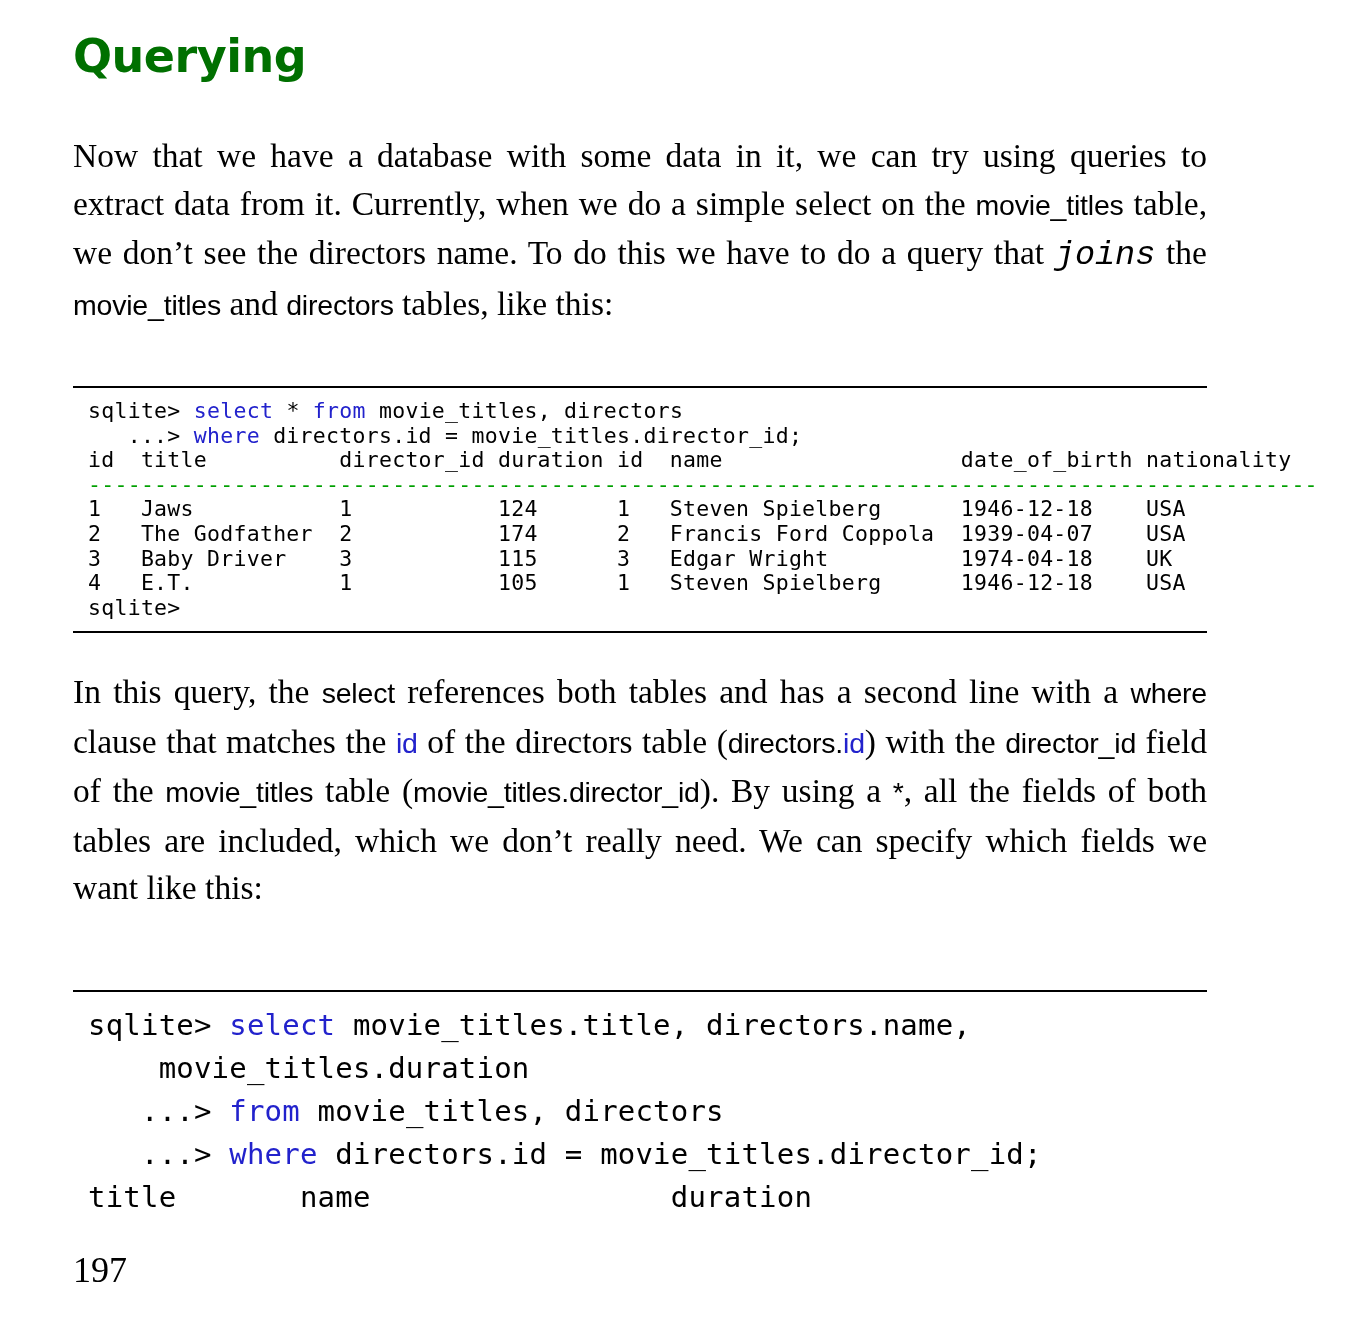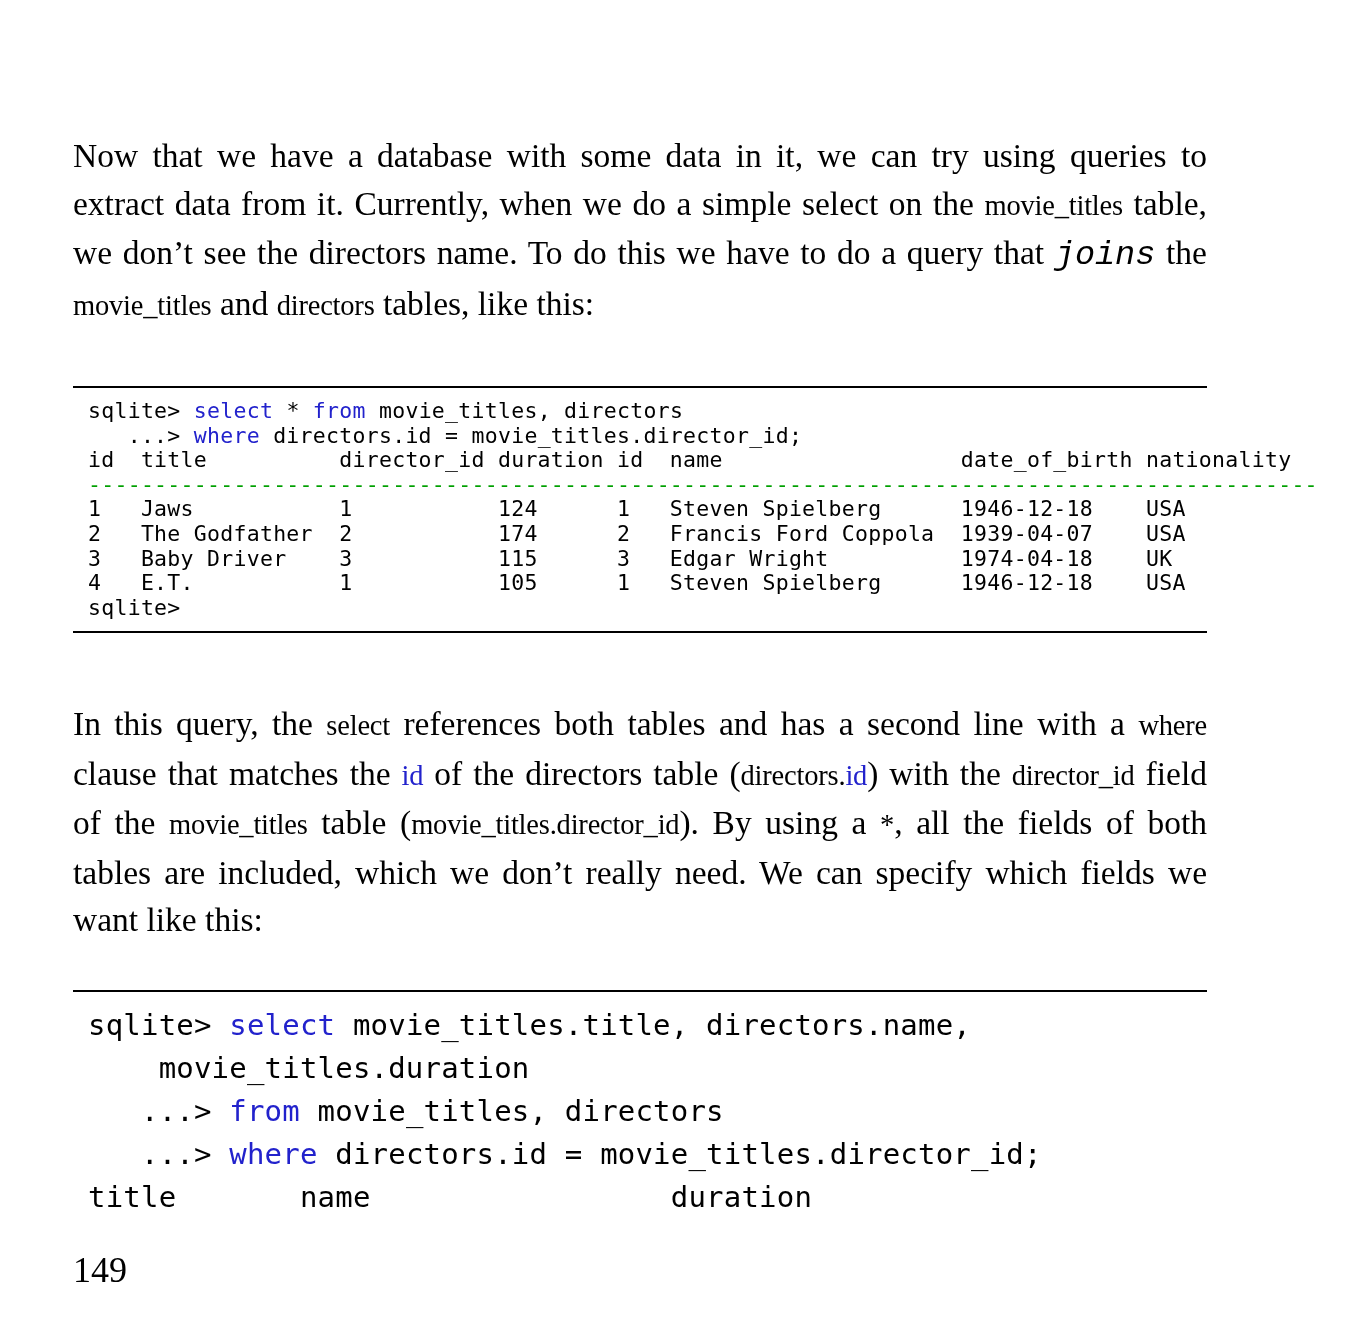--- a/index.html
+++ b/index.html
@@ -44,24 +44,24 @@
     position: absolute;
     left: 73px;
     width: 1134px;
     font-size: 33.5px;
     line-height: 47.5px;
     text-align: justify;
     text-justify: inter-word;
     color: #000000;
   }
   .para.p1 { top: 132px; }
-  .para.p2 { top: 700px; }
+  .para.p2 { top: 668px; }
 
   .para .mono {
-    font-family: Liberation Serif, serif;
+    font-family: Liberation Sans, sans-serif;
     font-size: 28.5px;
     letter-spacing: -0.2px;
   }
   .para .mono.kw { color: #2222cc; }
   .para .it { font-style: italic; font-family: Liberation Mono, monospace; }
   .rule {
     position: absolute;
     left: 73px;
     width: 1134px;
     height: 2px;
@@ -101,20 +101,21 @@
     font-size: 36px;
     line-height: 44px;
     color: #000000;
   }
 </style>
 </head>
 <body>
 
 <div class="page">
 
+  <div class="chapter-title">Querying</div>
 
   <div class="para p1"><span>Now that we have a database with some data in it, we can try using queries to extract data from it.  Currently, when we do a simple select on the </span><span class="mono">movie_titles</span><span> table, we don’t see the directors name. To do this we have to do a query that </span><span class="it">joins</span><span> the </span><span class="mono">movie_titles</span><span> and </span><span class="mono">directors</span><span> tables, like this:</span></div>
 
   <div class="rule" style="top:386px;"></div>
 
   <div class="code cb1"><span>sqlite&gt; </span><span class="kw">select</span><span> * </span><span class="kw">from</span><span> movie_titles, directors</span>
 <span>   ...&gt; </span><span class="kw">where</span><span> directors.id = movie_titles.director_id;</span>
 <span>id  title          director_id duration id  name                  date_of_birth nationality</span>
 <span class="sep">---------------------------------------------------------------------------------------------</span>
 <span>1   Jaws           1           124      1   Steven Spielberg      1946-12-18    USA</span>
@@ -128,15 +129,15 @@
   <div class="para p2"><span>In this query, the </span><span class="mono">select</span><span> references both tables and has a second line with a </span><span class="mono">where</span><span> clause that matches the </span><span class="mono kw">id</span><span> of the directors table (</span><span class="mono">directors.</span><span class="mono kw">id</span><span>) with the </span><span class="mono">director_id</span><span> field of the </span><span class="mono">movie_titles</span><span> table (</span><span class="mono">movie_titles.director_id</span><span>).  By using a </span><span class="mono">*</span><span>, all the fields of both tables are included, which we don’t really need.  We can specify which fields we want like this:</span></div>
 
   <div class="rule" style="top:990px;"></div>
 
   <div class="code cb2"><span>sqlite&gt; </span><span class="kw">select</span><span> movie_titles.title, directors.name,</span>
 <span>    movie_titles.duration</span>
 <span>   ...&gt; </span><span class="kw">from</span><span> movie_titles, directors</span>
 <span>   ...&gt; </span><span class="kw">where</span><span> directors.id = movie_titles.director_id;</span>
 <span>title       name                 duration</span></div>
 
-  <div class="folio">149</div>
+  <div class="folio">197</div>
 
 </div>
 
 </body></html>

